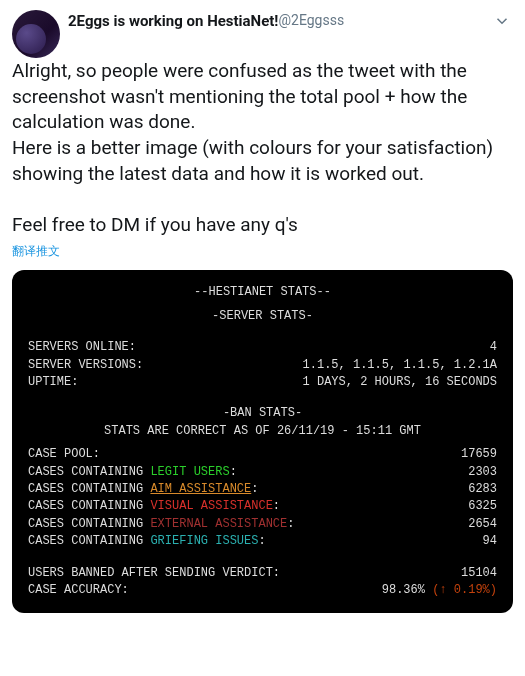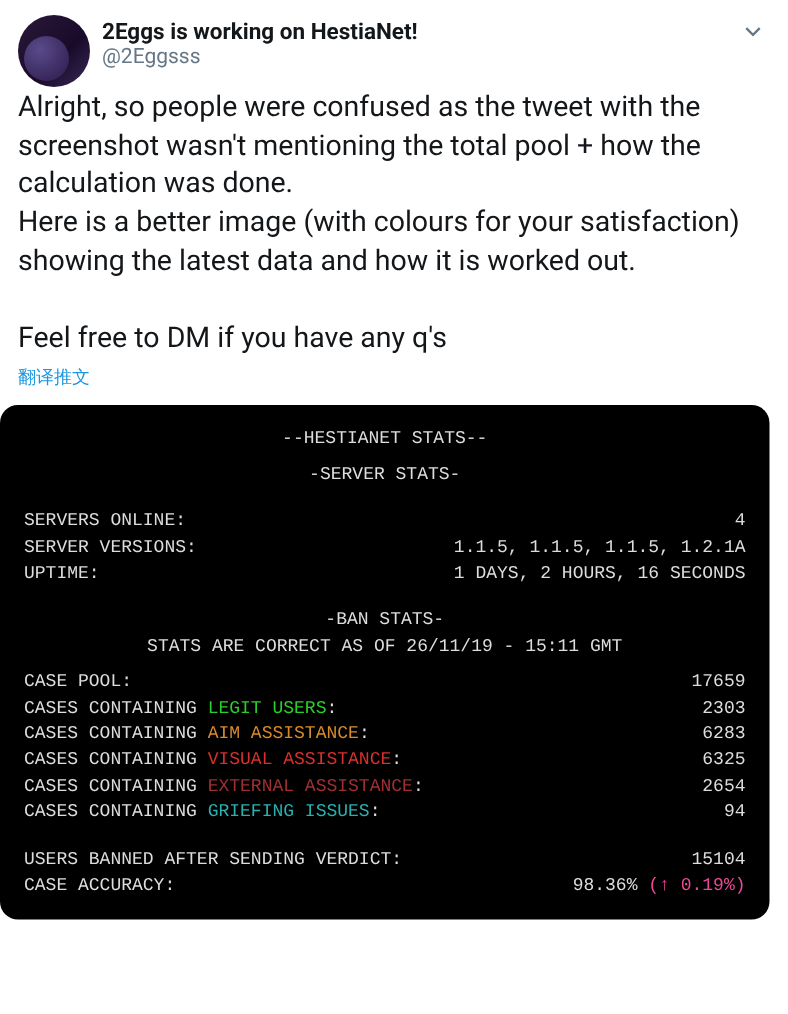--- a/index.html
+++ b/index.html
@@ -30,21 +30,21 @@
   .avatar::before {
     content: "";
     position: absolute;
     bottom: 4px; left: 4px;
     width: 30px; height: 30px;
     border-radius: 50%;
     background: radial-gradient(circle at 35% 30%, #5a4a8a, #2a1a4a);
   }
   .name-line {
     display: flex;
-    flex-direction: column;
+    flex-direction: row;
     padding-top: 2px;
   }
   .display-name {
     font-weight: 700;
     font-size: 15px;
     color: #14171a;
   }
   .handle {
     font-size: 14px;
     color: #657786;
@@ -65,40 +65,40 @@
     white-space: pre-wrap;
   }
   .translate-link {
     color: #1b95e0;
     font-size: 12px;
     margin-top: 6px;
     cursor: pointer;
     display: inline-block;
   }
   .terminal {
-    margin: 10px 12px 12px 0;
+    margin: 10px 12px 12px 12px;
     background: #000;
     border-radius: 12px;
     padding: 14px 16px 14px 16px;
     font-family: "Consolas", "Menlo", "Courier New", monospace;
     font-size: 12px;
     color: #ddd;
     line-height: 1.45;
     overflow: hidden;
   }
   .t-center { text-align: center; }
   .t-row { display: flex; justify-content: space-between; }
   .t-label { white-space: pre; }
   .t-val { text-align: right; white-space: pre; }
   .green { color: #2bcf2b; }
-  .orange { color: #d88a2b; }
+  .orange { color: #d88a2b; text-decoration: underline; }
   .red { color: #d8302b; }
   .maroon { color: #a03030; }
   .cyan { color: #2bb0b0; }
-  .accup { color: #ec4899; }
+  .accup { color: #c2410c; }
   .spacer-sm { height: 6px; }
   .spacer { height: 14px; }
 </style>
 </head>
 <body>
 
 <div class="tweet">
   <div class="tweet-header">
     <div class="avatar"></div>
     <div class="name-line">

